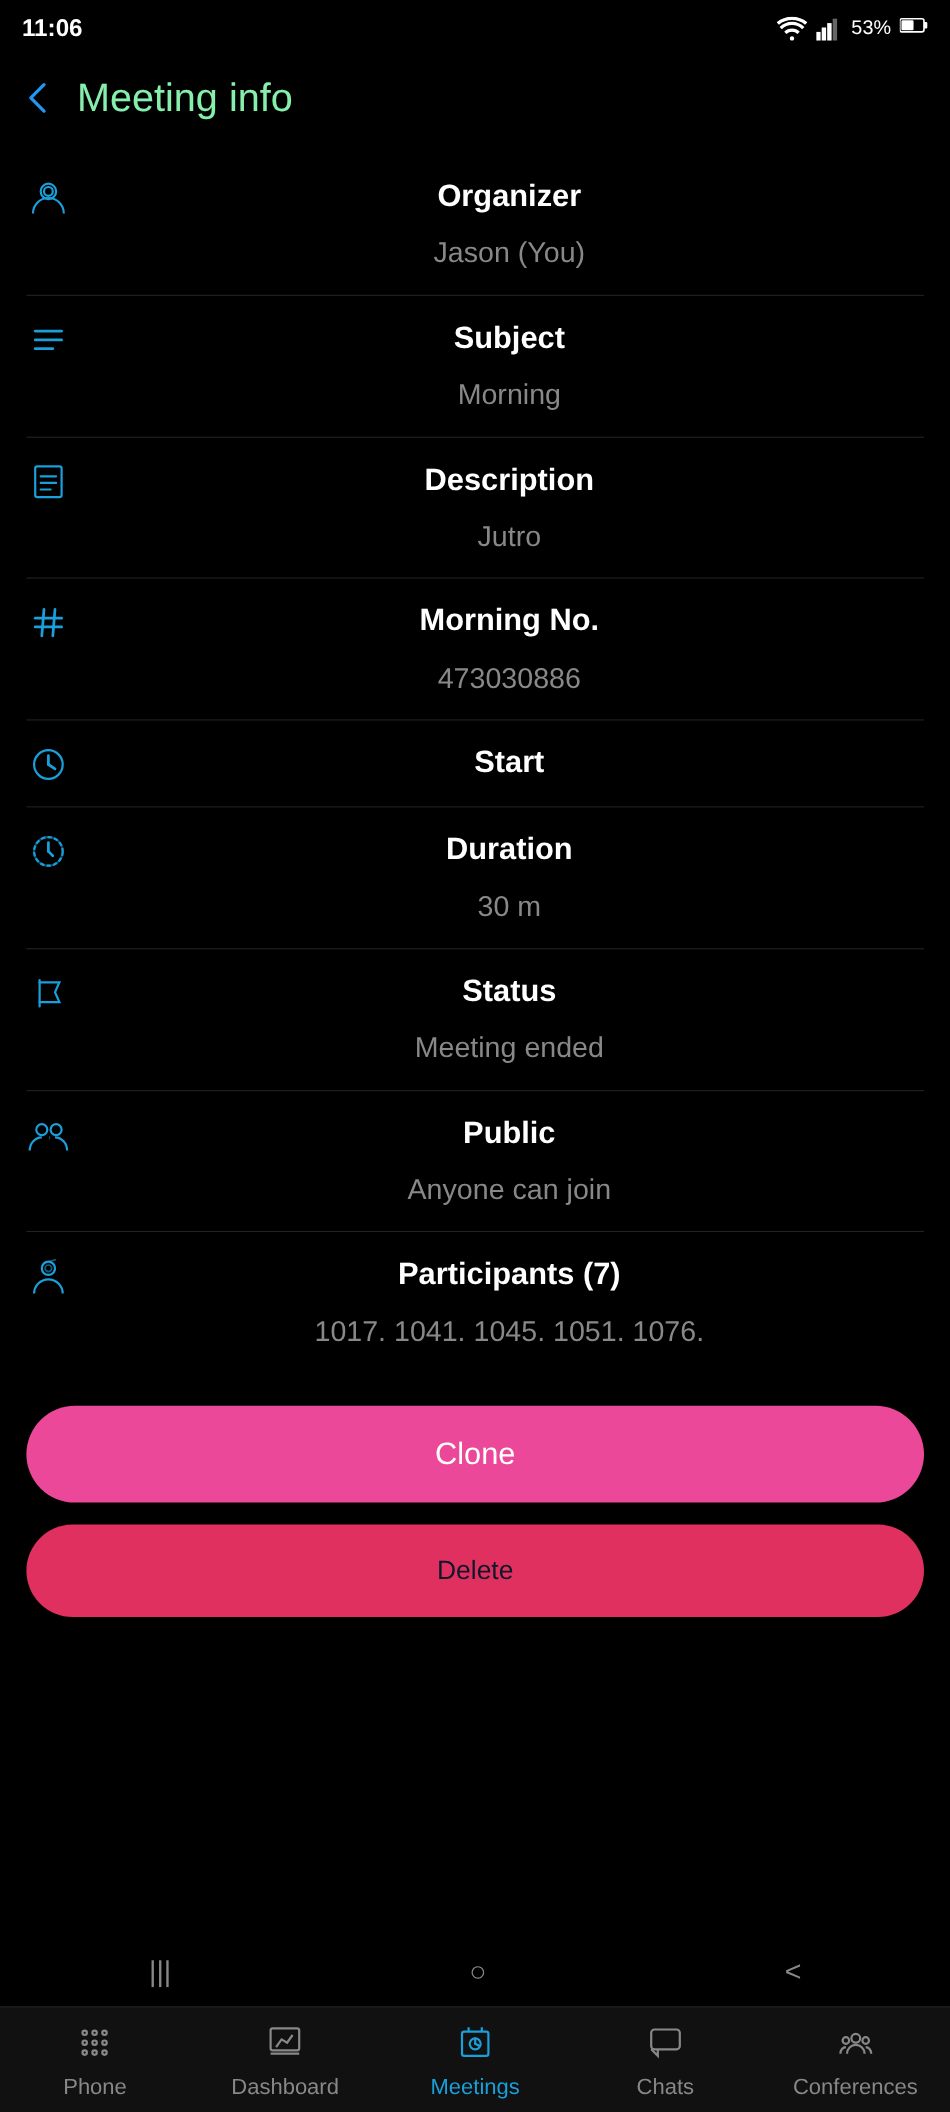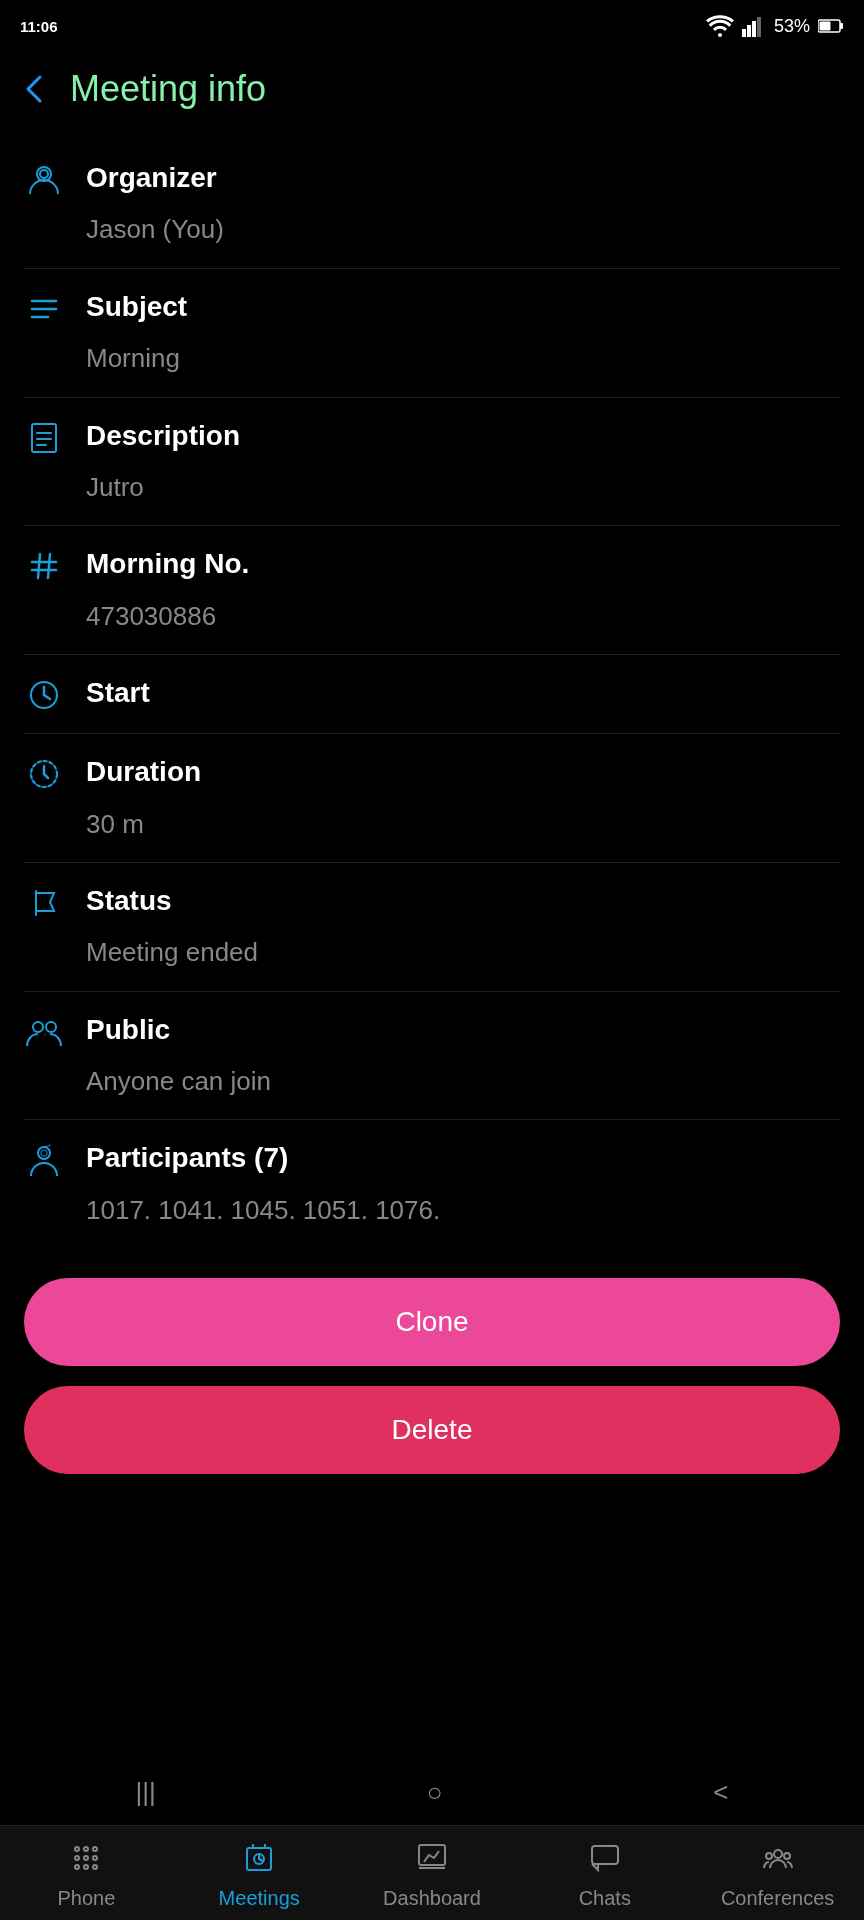--- a/index.html
+++ b/index.html
@@ -17,27 +17,27 @@
 
     
     .status-bar {
       display: flex;
       justify-content: space-between;
       align-items: center;
       padding: 10px 20px 6px 20px;
       height: 48px;
     }
     .status-time {
-      font-size: 15px;
+      font-size: 22px;
       font-weight: 600;
       color: #fff;
     }
     .status-icons {
       display: flex;
-      align-items: center;
+      align-items: flex-start;
       gap: 8px;
       font-size: 18px;
       color: #fff;
     }
     .battery-text {
       font-size: 18px;
     }
 
     
     .header {
@@ -63,20 +63,21 @@
     .content {
       padding: 10px 24px 0 24px;
       flex: 1;
     }
 
     .info-row {
       display: flex;
       align-items: flex-start;
       gap: 22px;
       padding: 20px 0;
+      text-align: center;
     }
 
     .info-icon {
       color: #1a9fdb;
       font-size: 32px;
       margin-top: 2px;
       flex-shrink: 0;
       width: 40px;
       display: flex;
       align-items: flex-start;
@@ -119,22 +120,22 @@
       margin-bottom: 20px;
       text-align: center;
     }
 
     .btn-delete {
       width: 100%;
       padding: 28px;
       background: #e03060;
       border: none;
       border-radius: 50px;
-      color: #ffffff;
-      font-size: 28px;
+      color: #0f172a;
+      font-size: 24px;
       font-weight: 500;
       cursor: pointer;
       text-align: center;
     }
 
     
     .bottom-nav {
       position: fixed;
       bottom: 0;
       left: 0;
@@ -411,42 +412,42 @@
           <circle cx="25" cy="16" r="2"></circle>
         <circle cx="7" cy="25" r="2"></circle>
           <circle cx="16" cy="25" r="2"></circle>
           <circle cx="25" cy="25" r="2"></circle>
       </svg>
     </div>
     <span class="nav-label">Phone</span>
   </div>
 
   <div class="nav-item">
+    <div class="nav-icon">
+      <svg width="32" height="32" viewBox="0 0 32 32" fill="none" stroke="#888" stroke-width="2">
+        <rect x="3" y="3" width="26" height="20" rx="2"></rect>
+        <polyline points="8,20 13,13 18,16 23,9"></polyline>
+        <line x1="3" y1="26" x2="29" y2="26"></line>
+      </svg>
+    </div>
+    <span class="nav-label">Dashboard</span>
+  </div>
+
+  <div class="nav-item">
     <div class="nav-icon active">
       <svg width="32" height="32" viewBox="0 0 32 32" fill="none" stroke="#1a9fdb" stroke-width="2">
         <rect x="4" y="6" width="24" height="22" rx="2"></rect>
         <circle cx="16" cy="17" r="5"></circle>
         <line x1="16" y1="12" x2="16" y2="17" stroke-linecap="round"></line>
         <line x1="16" y1="17" x2="20" y2="19" stroke-linecap="round"></line>
         <line x1="10" y1="6" x2="10" y2="2"></line>
         <line x1="22" y1="6" x2="22" y2="2"></line>
       </svg>
     </div>
     <span class="nav-label active">Meetings</span>
-  </div>
-
-  <div class="nav-item">
-    <div class="nav-icon">
-      <svg width="32" height="32" viewBox="0 0 32 32" fill="none" stroke="#888" stroke-width="2">
-        <rect x="3" y="3" width="26" height="20" rx="2"></rect>
-        <polyline points="8,20 13,13 18,16 23,9"></polyline>
-        <line x1="3" y1="26" x2="29" y2="26"></line>
-      </svg>
-    </div>
-    <span class="nav-label">Dashboard</span>
   </div>
 
   <div class="nav-item">
     <div class="nav-icon">
       <svg width="32" height="32" viewBox="0 0 32 32" fill="none" stroke="#888" stroke-width="2">
         <rect x="3" y="4" width="26" height="18" rx="3"></rect>
         <polyline points="3,22 9,28 9,22"></polyline>
       </svg>
     </div>
     <span class="nav-label">Chats</span>

